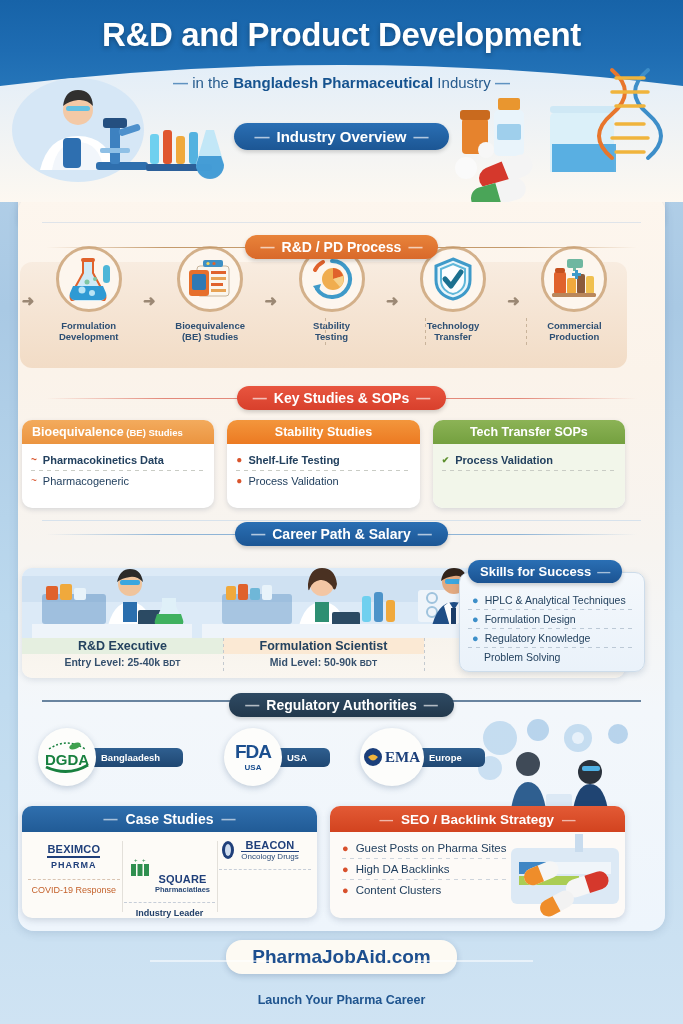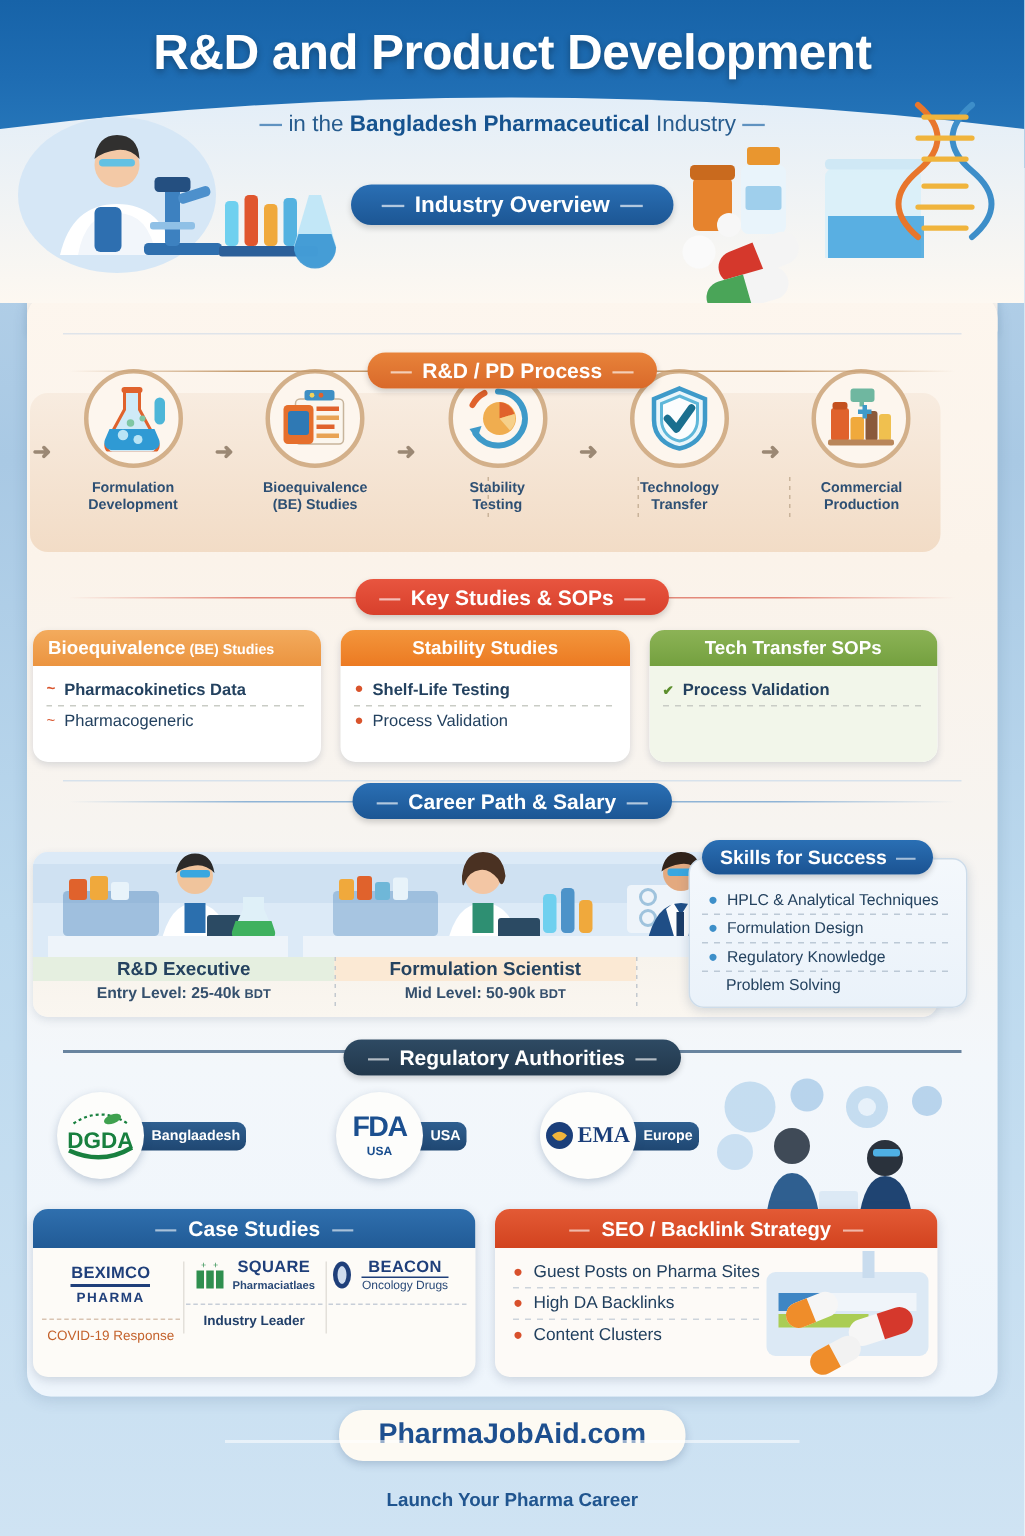--- a/index.html
+++ b/index.html
@@ -163,21 +163,21 @@
   .skill { display:flex; align-items:center; gap:6px; font-size:10.5px; color:#24425f; padding:3px 0 3px 4px; }
   .skill .bul { color:#3d8fc9; font-size:11px; line-height:1; }
   .skill-sep { height:1px; background: repeating-linear-gradient(90deg,#bcc9d6 0 4px,transparent 4px 8px); }
 
   
   .reg-band { position:absolute; left:22px; top:722px; width:603px; height:72px; }
   .reg-item { position:absolute; display:flex; align-items:center; }
   .reg-badge { width:58px; height:58px; border-radius:50%; background:#fdfdfb;
                box-shadow:0 2px 6px rgba(40,70,110,.25); display:flex; flex-direction:column;
                align-items:center; justify-content:center; position:relative; z-index:3;}
-  .reg-chip { margin-left:-12px; padding:4px 4px 4px 17px; border-radius:6px;
+  .reg-chip { margin-left:-12px; padding:4px 23px 4px 17px; border-radius:6px;
               background: linear-gradient(180deg,#2f5f90 0%,#1f4772 100%); color:#fff;
               font-size:9.5px; font-weight:bold; z-index:2; }
   .reg-badge .logo { font-weight:bold; line-height:1; }
 
   
   .case-card {
     position:absolute; left:22px; top:806px; width:295px; height:112px;
     background:#fdfbf7; border-radius:10px; box-shadow:0 2px 7px rgba(50,70,100,.2); overflow:hidden;
   }
   .case-card .hdr { height:26px; background: linear-gradient(180deg,#2f6fae 0%,#215b96 100%);
@@ -698,21 +698,21 @@
       <div class="logo-col">
         <div style="display:flex;align-items:center;gap:4px;justify-content:center;">
           <svg width="22" height="22" viewBox="0 0 22 22">
             <text x="5" y="6" font-size="6" fill="#2f8f4f">+</text>
               <text x="13" y="6" font-size="6" fill="#2f8f4f">+</text>
             <rect x="2" y="8" width="5" height="12" fill="#2f8f4f"></rect>
             <rect x="8.5" y="8" width="5" height="12" fill="#2f8f4f"></rect>
             <rect x="15" y="8" width="5" height="12" fill="#2f8f4f"></rect>
           </svg>
           <div>
-            <div class="brand" style="font-size:11px;">SQUARE</div>
+            <div class="brand" style="font-size:11px;margin-top:34px;">SQUARE</div>
             <div class="brand2">Pharmaciatlaes</div>
           </div>
         </div>
         <div class="cap navy">Industry Leader</div>
       </div>
 
       <div class="logo-col">
         <div style="display:flex;align-items:center;gap:4px;justify-content:flex-start;">
           <svg width="18" height="22" viewBox="0 0 18 22">
             <ellipse cx="9" cy="11" rx="6" ry="9" fill="#1f3f7a"></ellipse>

